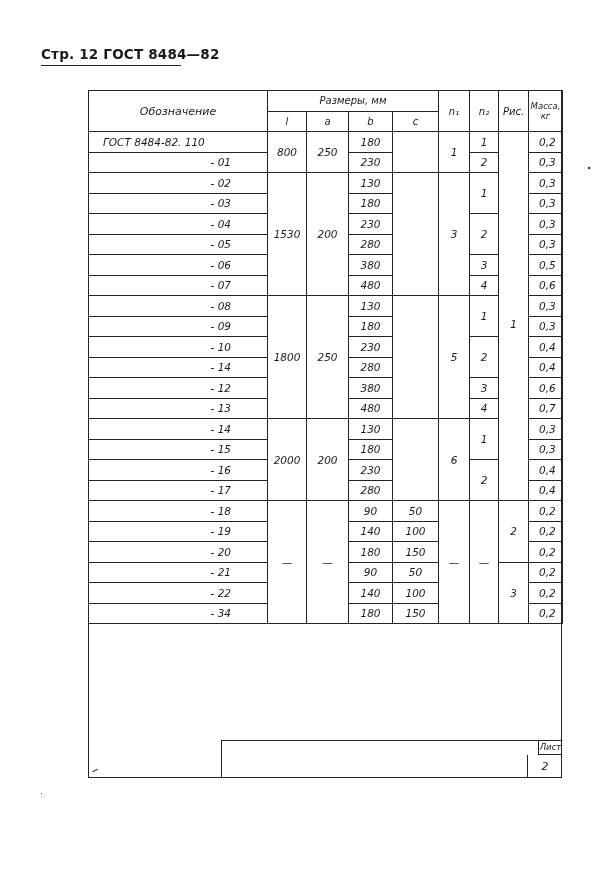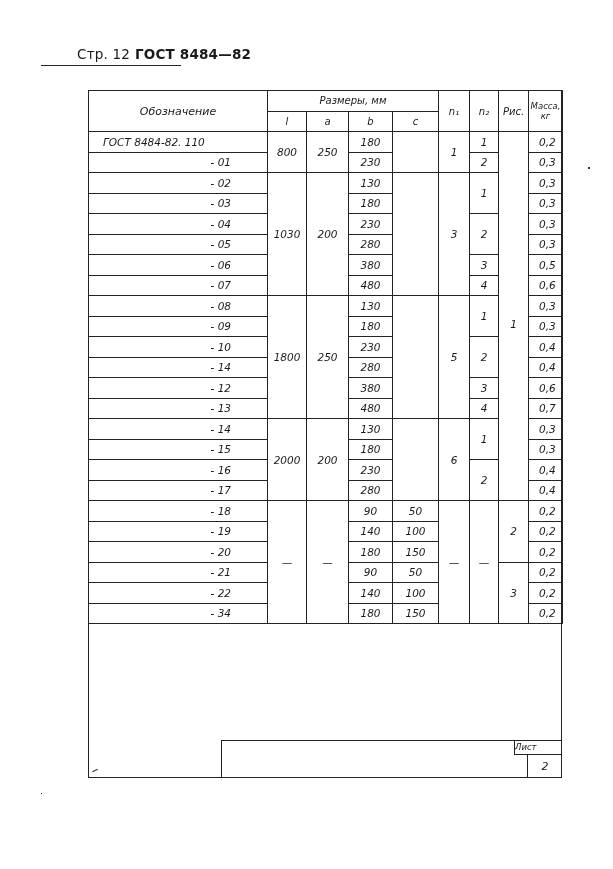--- a/index.html
+++ b/index.html
@@ -1,43 +1,43 @@
 <!DOCTYPE html>
 <html><head>
 <meta charset="utf-8">
 <style>
   html, body { margin:0; padding:0; background:#ffffff; }
   body { width:613px; height:869px; position:relative; overflow:hidden;
          font-family:"DejaVu Sans", sans-serif; color:#1a1a1a; }
   .page-header { position:absolute; left:41px; top:46px; font-size:13.5px; font-weight:bold;
                  letter-spacing:0.2px; }
-  .page-header .pg { font-weight:normal;margin-left:36px; }
+  .page-header .pg { font-weight:bold; }
   .page-header-rule { position:absolute; left:41px; top:65px; width:140px; height:0;
                       border-top:1.5px solid #222; }
   .frame { position:absolute; left:88px; top:90px; width:474px; height:688px;
            border:1.5px solid #222; box-sizing:border-box; }
   table.spec { position:absolute; left:88px; top:90px; border-collapse:collapse;
                table-layout:fixed; }
   table.spec td, table.spec th { border:1px solid #222; padding:0; height:19.5px;
                font-family:"DejaVu Sans", sans-serif; font-style:italic; font-weight:normal;
                font-size:10.5px; text-align:center; vertical-align:middle; white-space:nowrap; }
   table.spec th { font-size:10px; }
   table.spec td.desig { text-align:right; padding-right:36px; }
   table.spec td.desig.first { text-align:left; padding-left:14px; padding-right:7px; }
   table.spec td.mass { text-align:left; padding-left:10px; }
   table.spec td.cdash { font-style:normal; }
   .hdr-small { font-size:8.5px; line-height:10px; }
   .stamp { position:absolute; left:221px; top:740px; width:341px; height:38px;
            border-top:1.5px solid #222; border-left:1.5px solid #222; box-sizing:border-box; }
   .stamp-title { position:absolute; left:0; top:0; width:306px; height:100%;
                  display:flex; align-items:center; justify-content:center;
                  font-style:italic; font-size:13px; letter-spacing:0.5px; }
-  .stamp-sheet-label { position:absolute; right:0; top:0; width:48px; height:14px;
+  .stamp-sheet-label { position:absolute; right:0; top:0; width:24px; height:14px;
                  border-left:1px solid #222; border-bottom:1px solid #222; box-sizing:border-box;
-                 font-size:8.5px; font-style:italic; line-height:13px; }
+                 font-size:8.5px; font-style:italic; text-align:center; line-height:13px; }
   .stamp-sheet-num { position:absolute; right:0; top:14px; width:35px; height:23px;
                  border-left:1px solid #222; box-sizing:border-box;
                  font-size:11px; font-style:italic; text-align:center; line-height:23px; }
   .speck { position:absolute; background:#333; }
 </style>
 </head>
 <body>
 
 <div class="page-header">
   <span class="pg">Стр. 12</span>
@@ -94,21 +94,21 @@
 
     <tr>
       <td class="desig">- 01</td>
       <td>230</td>
       <td>2</td>
       <td class="mass">0,3</td>
     </tr>
 
     <tr>
       <td class="desig">- 02</td>
-      <td rowspan="6">1030</td>
+      <td rowspan="6">1530</td>
       <td rowspan="6">200</td>
       <td>130</td>
       <td rowspan="6"></td>
       <td rowspan="6">3</td>
       <td rowspan="2">1</td>
       <td class="mass">0,3</td>
     </tr>
 
     <tr>
       <td class="desig">- 03</td>

